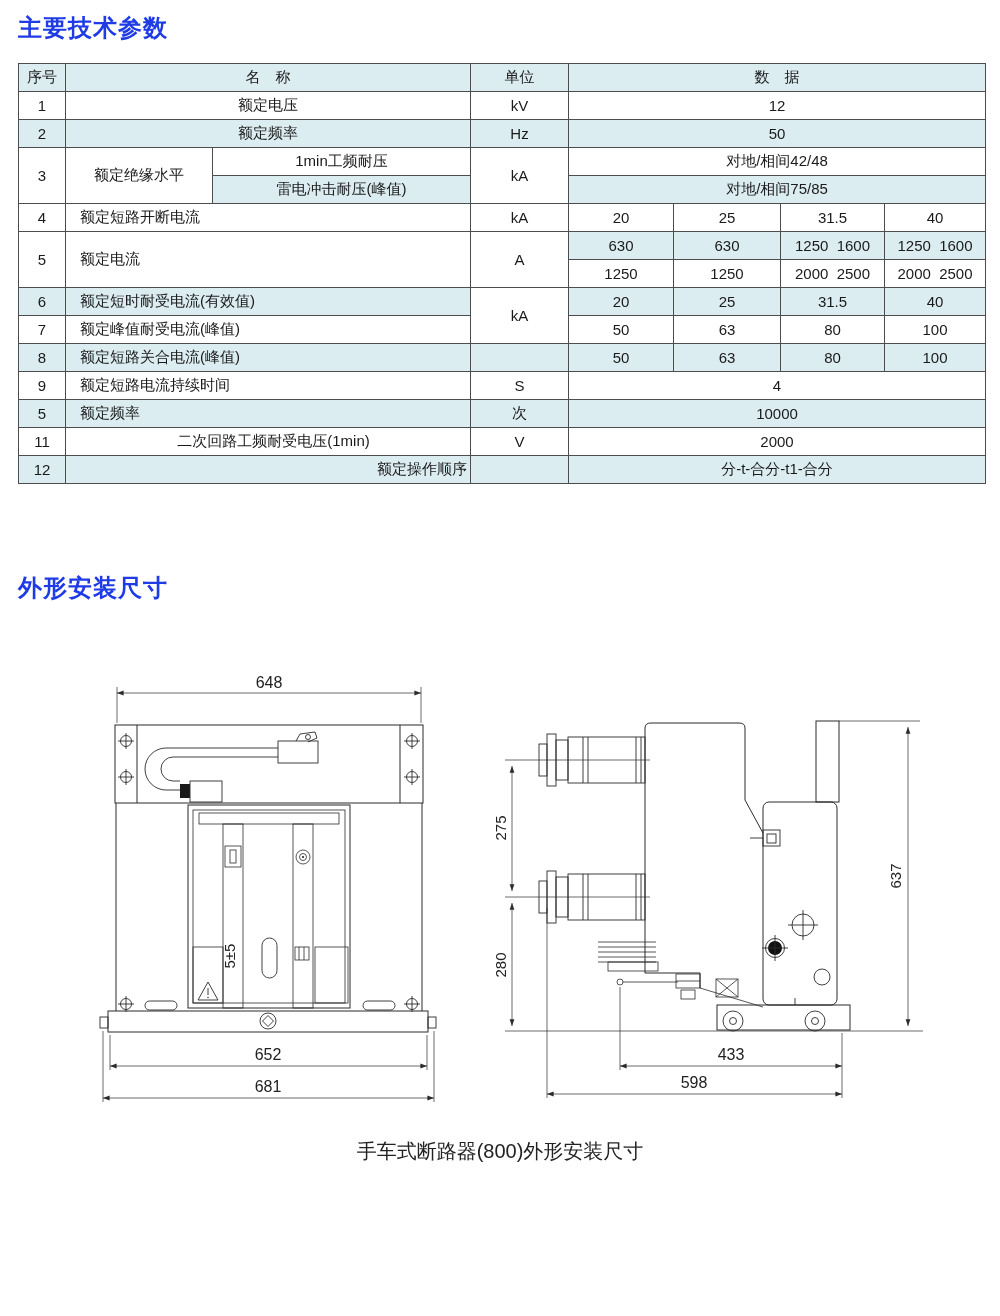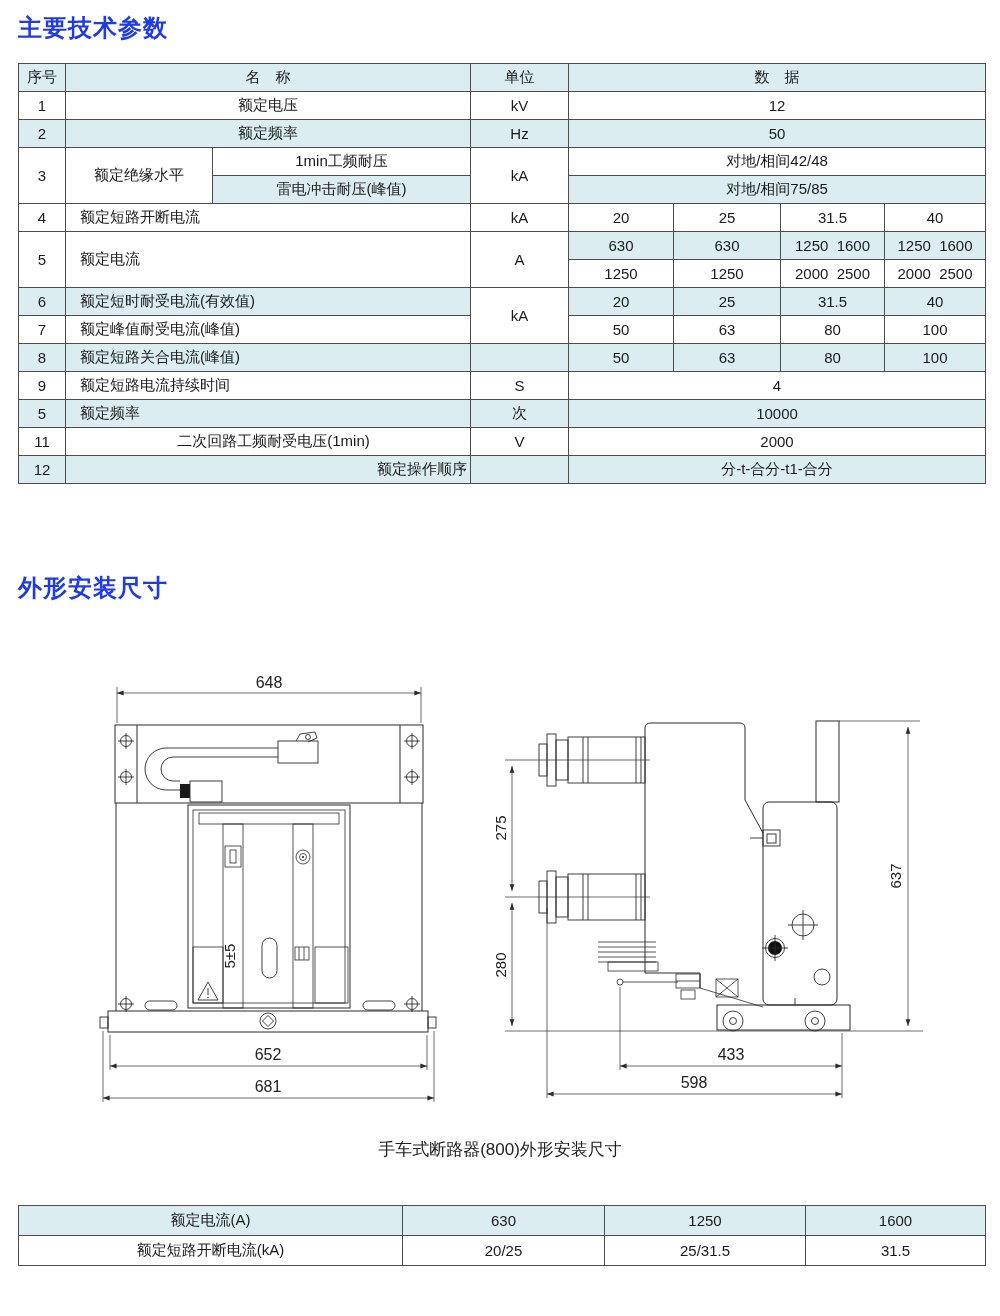--- a/index.html
+++ b/index.html
@@ -4,21 +4,21 @@
 <style>
   html,body{margin:0;padding:0;background:#fff;}
   body{font-family:"Liberation Sans","DejaVu Sans",sans-serif;color:#1a1a1a;}
   .page{position:relative;width:1000px;height:1316px;background:#fff;overflow:hidden;border-radius:31px;}
   .sec-title{position:absolute;left:18px;font-size:24px;font-weight:bold;color:#1e3be6;letter-spacing:1px;}
   table{border-collapse:collapse;table-layout:fixed;}
   .spec{position:absolute;left:18px;top:63px;width:967px;font-size:15px;}
   .spec td{border:1px solid #4d4d4d;text-align:center;height:27px;padding:0 3px;overflow:hidden;white-space:nowrap;}
   .spec td.b{background:#dcedf2;margin-left:20px;}
   .note{position:absolute;left:18px;top:524px;font-size:15px;color:#222;}
-  .caption{position:absolute;left:0;top:1138px;width:1000px;text-align:center;font-size:17px;color:#222;}
+  .caption{position:absolute;left:0;top:1138px;width:1000px;text-align:center;font-size:20px;color:#222;}
   .rating{position:absolute;left:18px;top:1205px;width:967px;font-size:15px;}
   .rating td{border:1px solid #4d4d4d;text-align:center;height:29px;padding:0 3px;}
   .rating td.b{background:#dcedf2;}
   svg{position:absolute;left:0;top:650px;}
   svg text{font-family:"Liberation Sans","DejaVu Sans",sans-serif;font-size:16px;fill:#222;stroke:none;text-anchor:middle;}
   svg .vt{font-size:15px;}
   .thin{stroke-width:0.7;}
 </style>
 </head>
 <body>
@@ -346,36 +346,14 @@
       <g class="thin">
         <line x1="547" y1="908" x2="547" y2="1098"></line>
         <line x1="547" y1="1094" x2="842" y2="1094" marker-start="url(#ae)" marker-end="url(#ae)"></line>
         <text x="694" y="1088">598</text>
       </g>
     </g>
   </svg>
 
   <div class="caption">手车式断路器(800)外形安装尺寸</div>
 
-  <table class="rating">
-    <colgroup>
-      <col style="width:384px">
-        <col style="width:202px">
-        <col style="width:201px">
-        <col style="width:180px">
-    </colgroup>
-    <tbody>
-        <tr>
-      <td class="b">额定电流(A)</td>
-      <td class="b">630</td>
-      <td class="b">1250</td>
-      <td class="b">1600</td>
-    </tr>
-    <tr>
-      <td>额定短路开断电流(kA)</td>
-      <td>20/25</td>
-      <td>25/31.5</td>
-      <td>31.5</td>
-    </tr>
-  </tbody>
-    </table>
 
 </div>
 
 </body></html>

